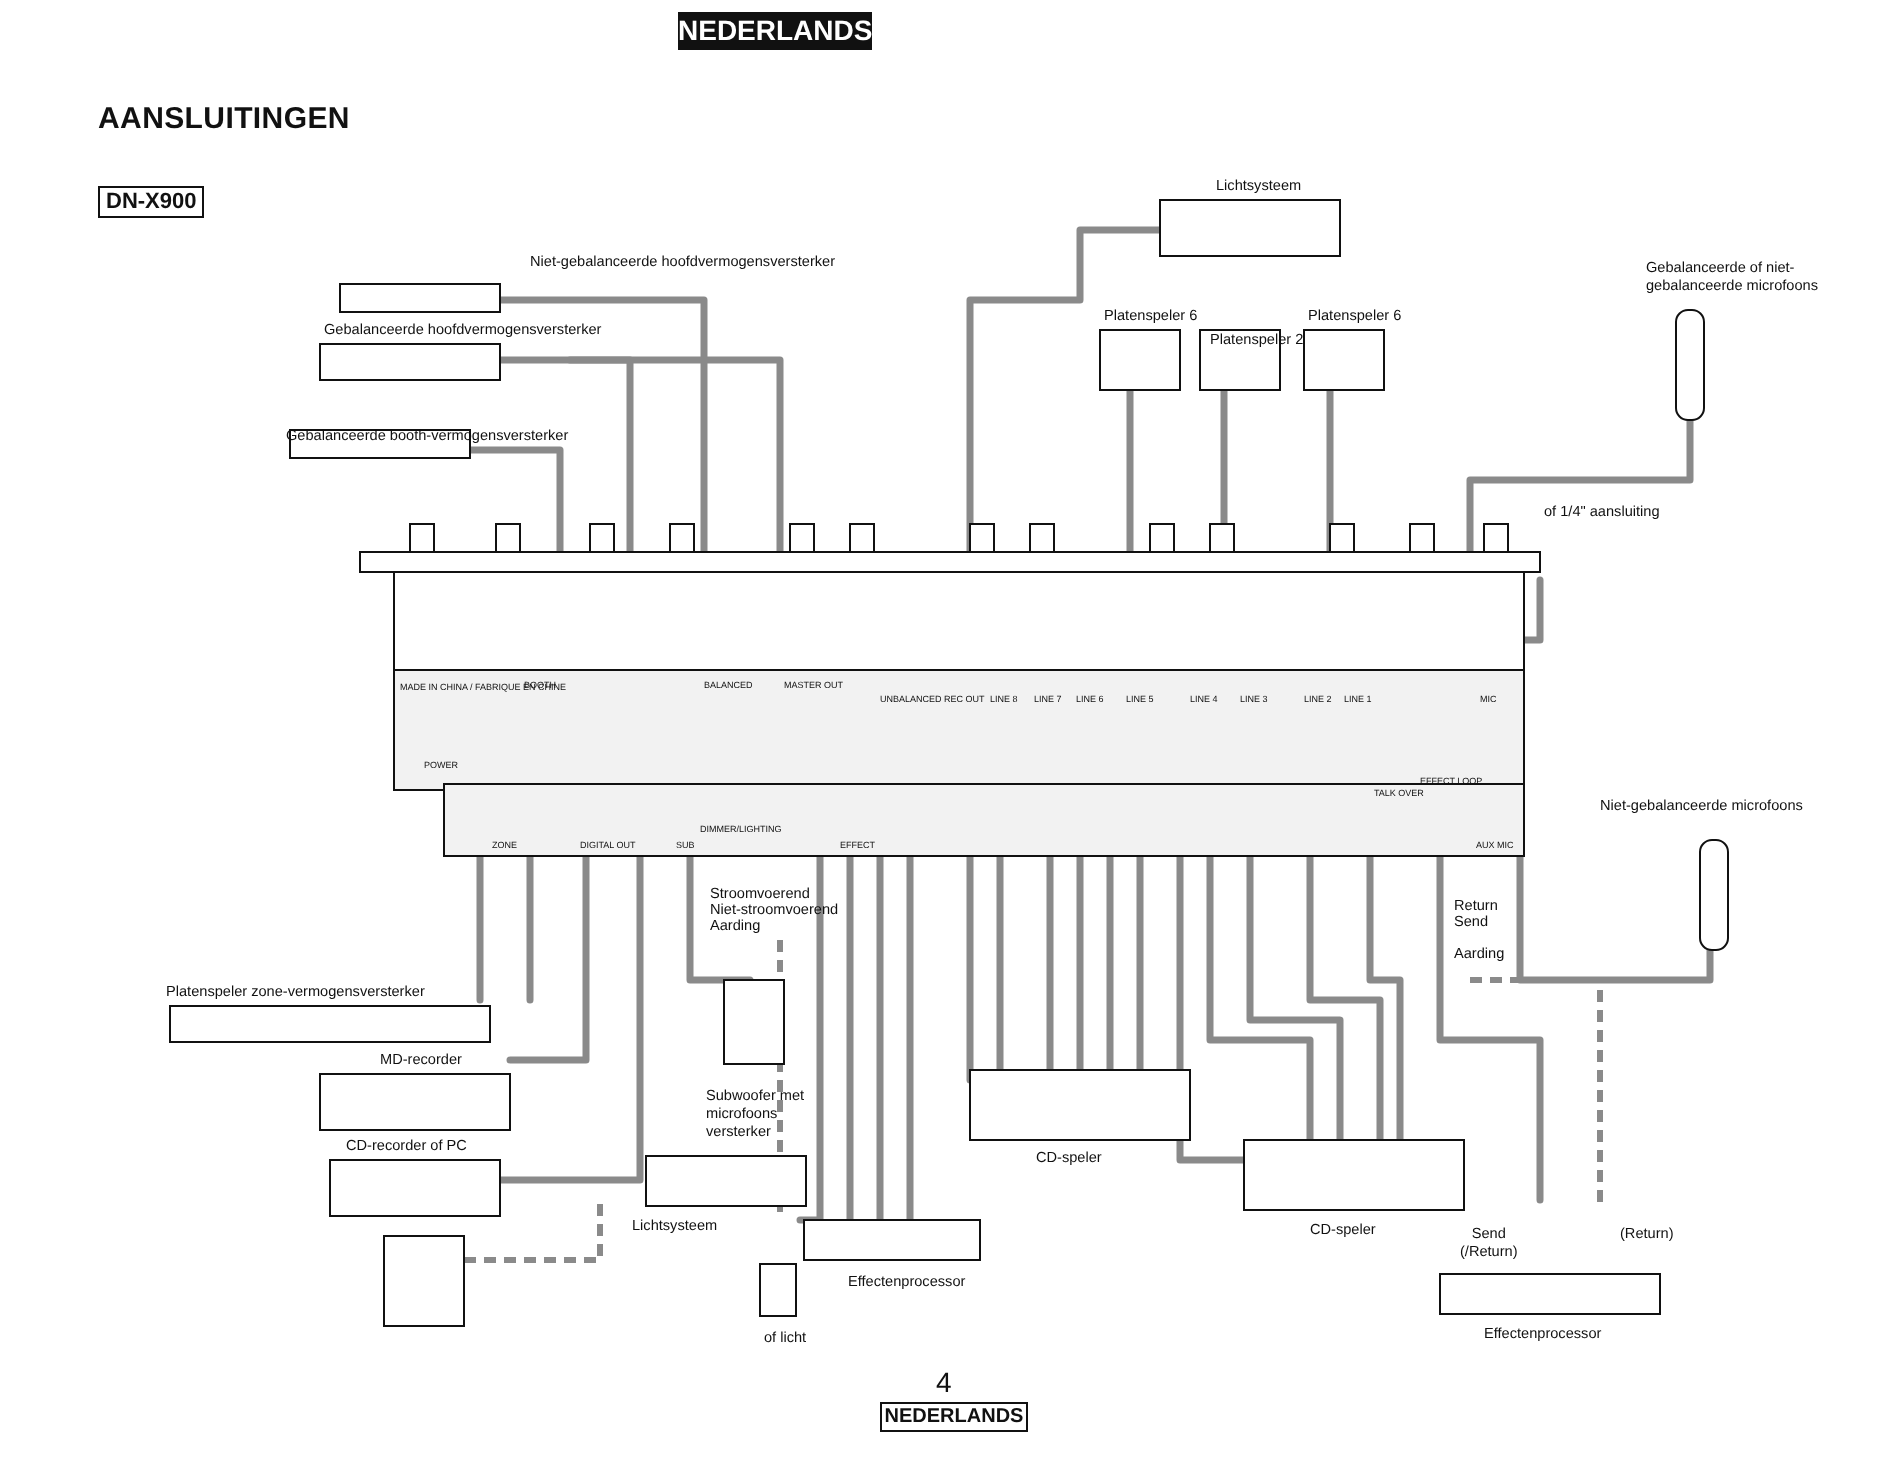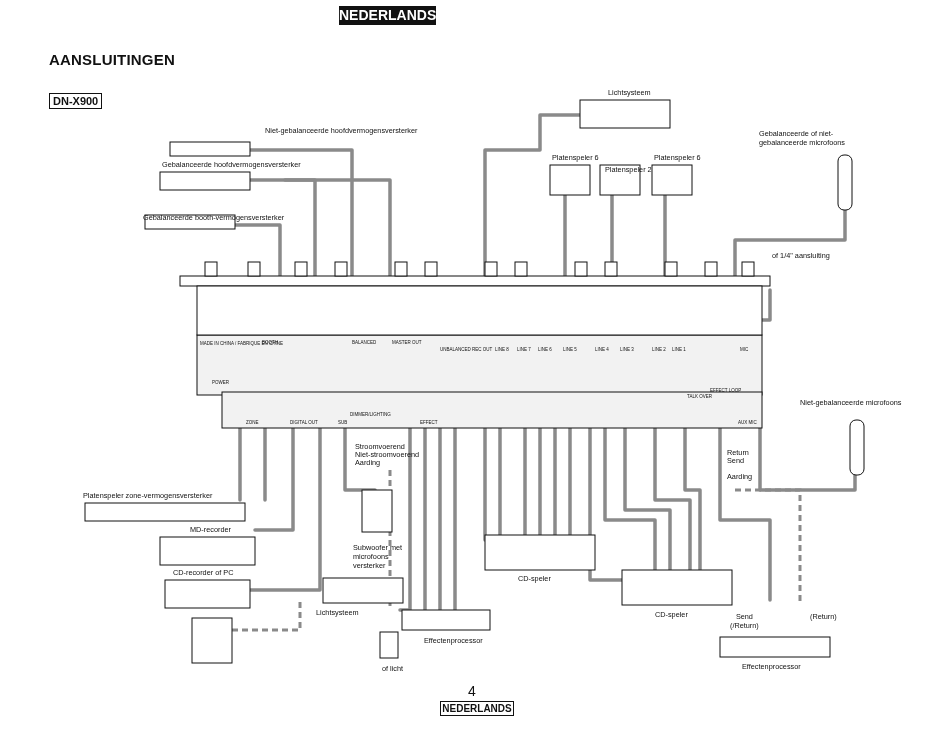--- a/index.html
+++ b/index.html
@@ -97,21 +97,21 @@
   <rect class="dev" x="720" y="637" width="110" height="20"></rect>
 </svg>
 
 <div class="abs lbl" style="left:608px;top:88px">Lichtsysteem</div>
 <div class="abs lbl" style="left:265px;top:126px">Niet-gebalanceerde hoofdvermogensversterker</div>
 <div class="abs lbl" style="left:162px;top:160px">Gebalanceerde hoofdvermogensversterker</div>
 <div class="abs lbl" style="left:143px;top:213px">Gebalanceerde booth-vermogensversterker</div>
 <div class="abs lbl" style="left:552px;top:153px">Platenspeler 6</div>
 <div class="abs lbl" style="left:605px;top:165px">Platenspeler 2</div>
 <div class="abs lbl" style="left:654px;top:153px">Platenspeler 6</div>
-<div class="abs lbl" style="left:759px;top:129px;white-space:normal;width:110px">Gebalanceerde of niet-gebalanceerde microfoons</div>
+<div class="abs lbl" style="left:823px;top:129px;white-space:normal;width:110px">Gebalanceerde of niet-gebalanceerde microfoons</div>
 <div class="abs lbl" style="left:772px;top:251px">of 1/4" aansluiting</div>
 <div class="abs lbl" style="left:800px;top:398px">Niet-gebalanceerde microfoons</div>
 <div class="abs lbl" style="left:83px;top:491px">Platenspeler zone-vermogensversterker</div>
 <div class="abs lbl" style="left:190px;top:525px">MD-recorder</div>
 <div class="abs lbl" style="left:173px;top:568px">CD-recorder of PC</div>
 <div class="abs lbl" style="left:353px;top:543px;white-space:normal;width:60px">Subwoofer met microfoons versterker</div>
 <div class="abs lbl" style="left:316px;top:608px">Lichtsysteem</div>
 <div class="abs lbl" style="left:382px;top:664px">of licht</div>
 <div class="abs lbl" style="left:424px;top:636px">Effectenprocessor</div>
 <div class="abs lbl" style="left:518px;top:574px">CD-speler</div>

